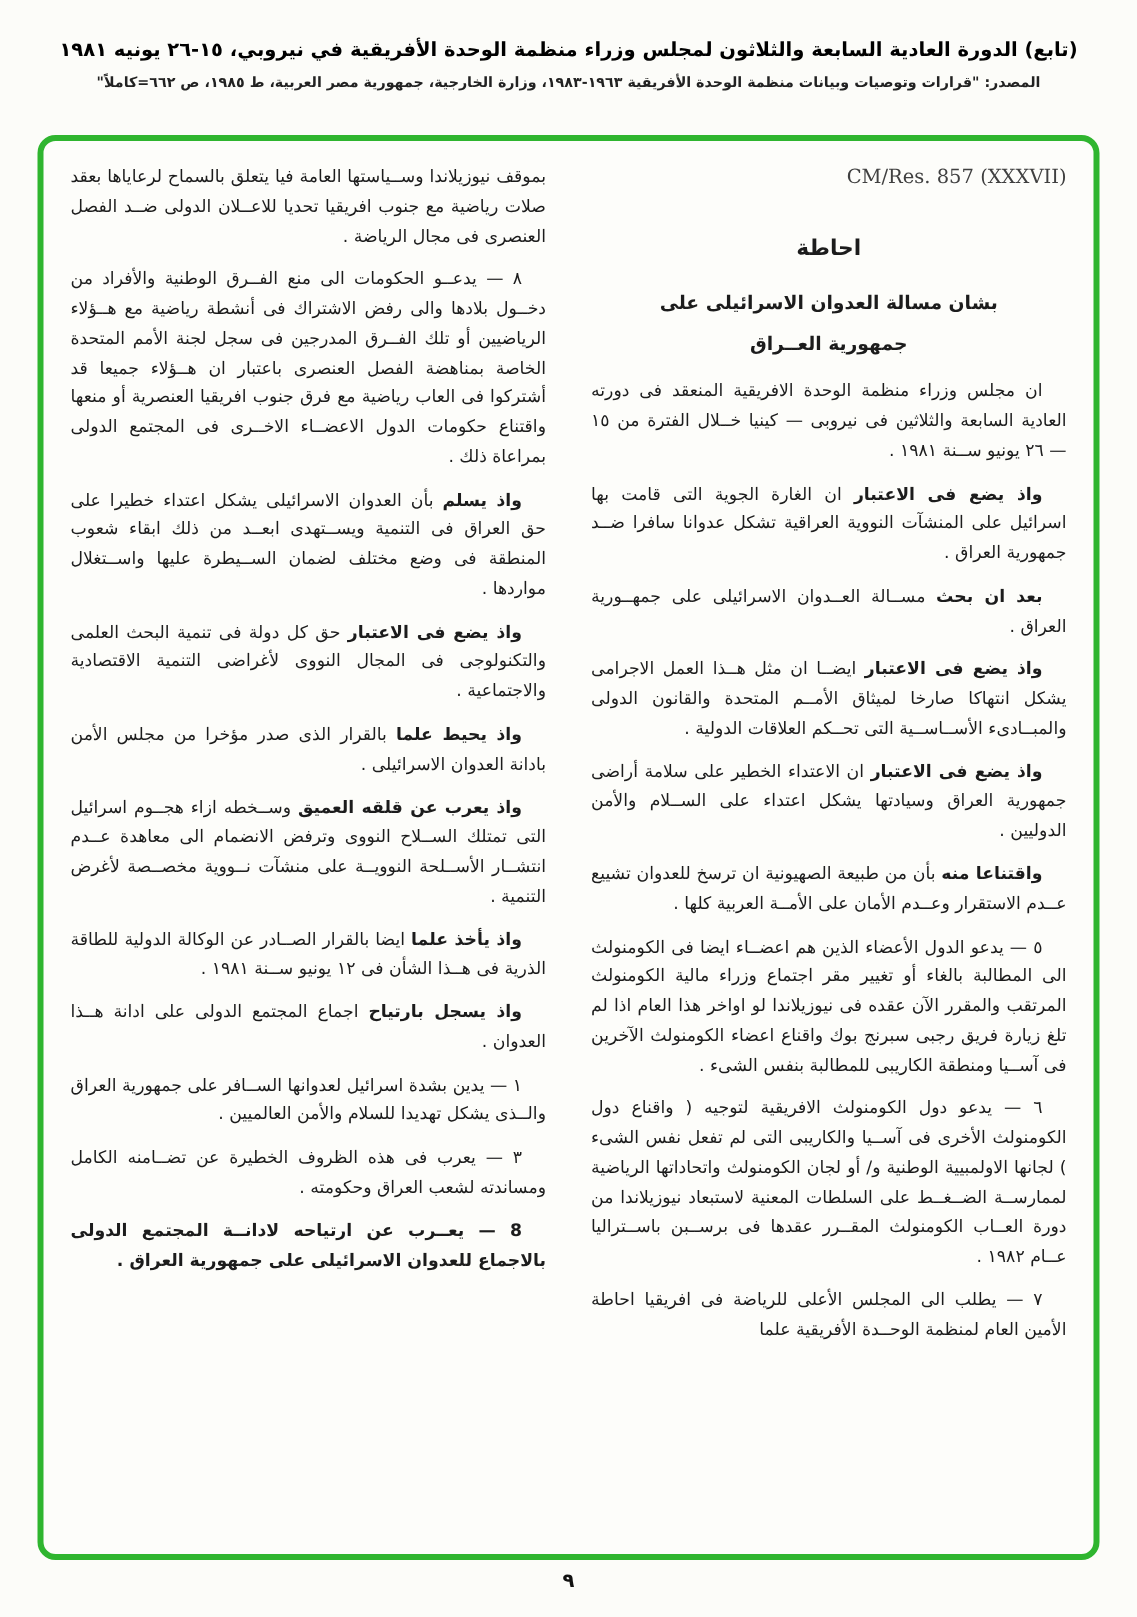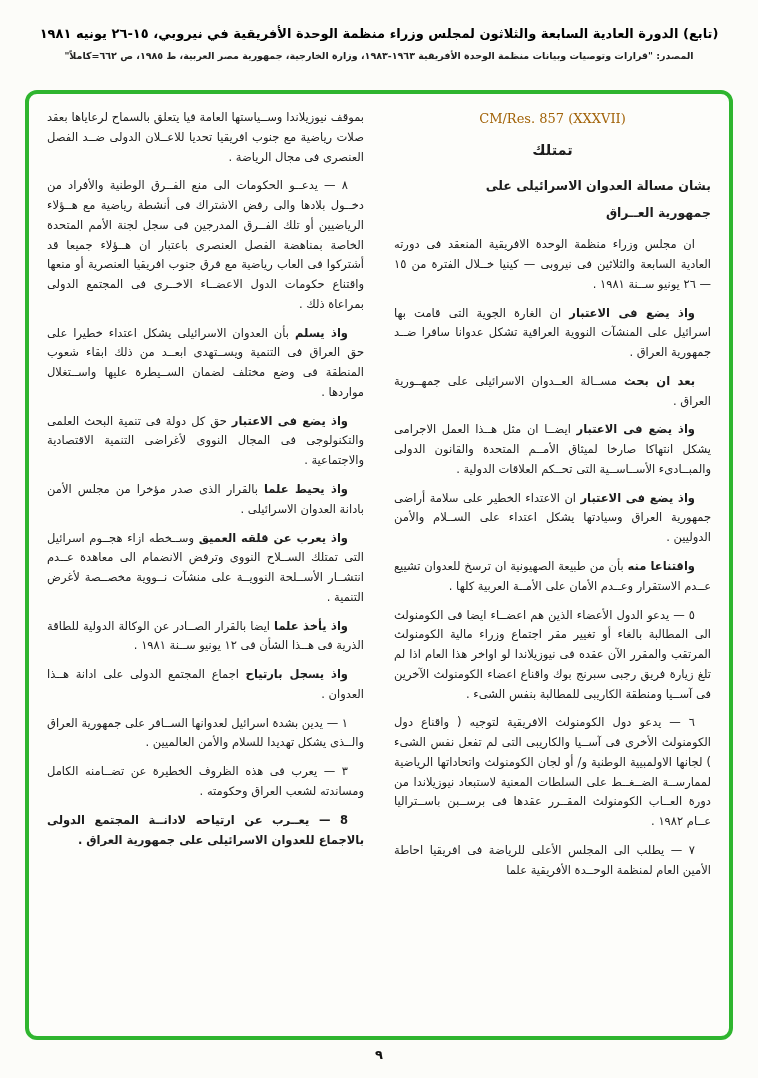--- a/index.html
+++ b/index.html
@@ -29,31 +29,31 @@
   }
   .col {
     flex:1; direction:rtl; text-align:justify;
     font-size:11.5px; line-height:1.72; color:#1c1c1c;
     overflow:hidden;
   }
   .para { margin-bottom:9px; text-indent:16px; }
   .para-noindent { text-indent:0; }
   .lead { font-weight:bold; }
   .ref-line {
-    direction:ltr; text-align:center;
-    font-size:13px; color:#a16207;
+    direction:ltr; text-align:right;
+    font-size:13px; color:#404040;
     font-family:"DejaVu Serif", serif;
-    margin-bottom:8px; text-indent:0;
+    margin-bottom:24px; text-indent:0;
   }
   .res-title {
     text-align:center; font-weight:bold; font-size:14.5px;
     letter-spacing:2px; margin-bottom:12px; text-indent:0;
   }
   .res-subtitle {
-    font-weight:bold; font-size:12.5px;
+    text-align:center; font-weight:bold; font-size:12.5px;
     margin-bottom:5px; text-indent:0;
   }
   .res-subtitle-last { margin-bottom:12px; }
   .page-number {
     position:absolute; top:1047px; left:0; right:0;
     text-align:center; font-size:13px; font-weight:bold; color:#111;
   }
 </style>
 </head>
 <body>
@@ -61,21 +61,21 @@
 <div class="page-header">
   <div class="header-line1">(تابع) الدورة العادية السابعة والثلاثون لمجلس وزراء منظمة الوحدة الأفريقية في نيروبي، ١٥-٢٦ يونيه ١٩٨١</div>
   <div class="header-line2">المصدر: "قرارات وتوصيات وبيانات منظمة الوحدة الأفريقية ١٩٦٣-١٩٨٣، وزارة الخارجية، جمهورية مصر العربية، ط ١٩٨٥، ص ٦٦٢=كاملاً"</div>
 </div>
 
 <div class="content-frame">
   <div class="columns">
 
     <div class="col">
       <p class="para ref-line">CM/Res. 857 (XXXVII)</p>
-      <p class="para res-title">تمتلك</p>
+      <p class="para res-title">احاطة</p>
       <p class="para res-subtitle">بشان مسالة العدوان الاسرائيلى على</p>
       <p class="para res-subtitle res-subtitle-last">جمهورية العــراق</p>
 
       <p class="para"><span class="lead"></span><span>ان مجلس وزراء منظمة الوحدة الافريقية المنعقد فى دورته العادية السابعة والثلاثين فى نيروبى — كينيا خــلال الفترة من ١٥ — ٢٦ يونيو ســنة ١٩٨١ .</span></p>
       <p class="para"><span class="lead">واذ يضع فى الاعتبار</span><span> ان الغارة الجوية التى قامت بها اسرائيل على المنشآت النووية العراقية تشكل عدوانا سافرا ضــد جمهورية العراق .</span></p>
       <p class="para"><span class="lead">بعد ان بحث</span><span> مســالة العــدوان الاسرائيلى على جمهــورية العراق .</span></p>
       <p class="para"><span class="lead">واذ يضع فى الاعتبار</span><span> ايضــا ان مثل هــذا العمل الاجرامى يشكل انتهاكا صارخا لميثاق الأمــم المتحدة والقانون الدولى والمبــادىء الأســاســية التى تحــكم العلاقات الدولية .</span></p>
       <p class="para"><span class="lead">واذ يضع فى الاعتبار</span><span> ان الاعتداء الخطير على سلامة أراضى جمهورية العراق وسيادتها يشكل اعتداء على الســلام والأمن الدوليين .</span></p>
       <p class="para"><span class="lead">واقتناعا منه</span><span> بأن من طبيعة الصهيونية ان ترسخ للعدوان تشييع عــدم الاستقرار وعــدم الأمان على الأمــة العربية كلها .</span></p>
       <p class="para"><span class="lead"></span><span>٥ — يدعو الدول الأعضاء الذين هم اعضــاء ايضا فى الكومنولث الى المطالبة بالغاء أو تغيير مقر اجتماع وزراء مالية الكومنولث المرتقب والمقرر الآن عقده فى نيوزيلاندا لو اواخر هذا العام اذا لم تلغ زيارة فريق رجبى سبرنج بوك واقناع اعضاء الكومنولث الآخرين فى آســيا ومنطقة الكاريبى للمطالبة بنفس الشىء .</span></p>

